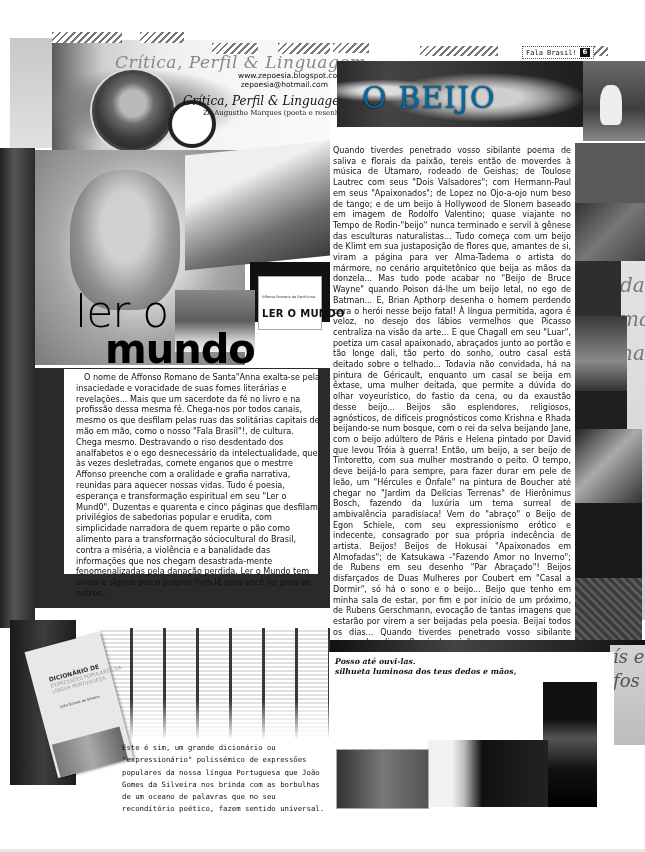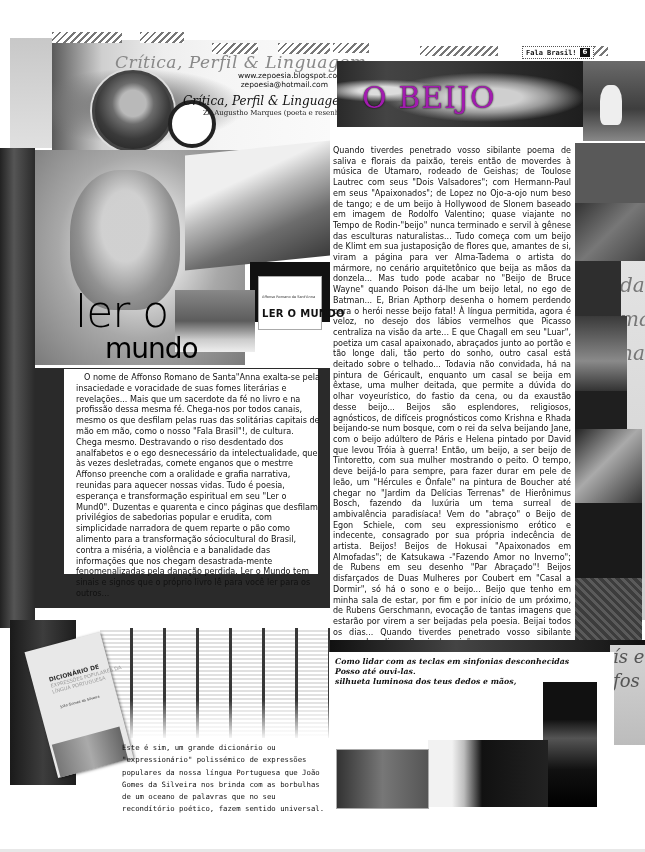--- a/index.html
+++ b/index.html
@@ -44,33 +44,33 @@
   
   .hb1 { left: 52px; top: 32px; width: 70px; height: 11px; }
   .hb2 { left: 140px; top: 32px; width: 44px; height: 11px; }
   .hb3 { left: 212px; top: 43px; width: 46px; height: 11px; }
   .hb4 { left: 278px; top: 43px; width: 52px; height: 11px; }
   .hb5 { left: 333px; top: 43px; width: 36px; height: 10px; }
   .hb6 { left: 420px; top: 46px; width: 78px; height: 10px; }
   .hb7 { left: 580px; top: 46px; width: 28px; height: 10px; }
 
   .fala-badge { left: 522px; top: 46px; height: 11px; display: flex; align-items: center; gap: 3px; border: 1px dotted #555; padding: 0 3px; background: #fff; }
-  .fala-text { font-family: "DejaVu Sans Mono", monospace; font-size: 7px; font-weight: bold; color: #111; }
+  .fala-text { font-family: "DejaVu Sans Mono", monospace; font-size: 7px; font-weight: normal; color: #111; }
   .page-num { background: #111; color: #fff; font-size: 7px; font-weight: bold; padding: 0 3px; line-height: 9px; }
 
   
   .beijo-banner {
     left: 337px; top: 61px; width: 246px; height: 66px;
     background:
       radial-gradient(ellipse at 18% 45%, #ddd 0 8%, transparent 22%),
       radial-gradient(ellipse at 60% 55%, #cfcfcf 0 18%, #9a9a9a 30%, transparent 48%),
       linear-gradient(90deg, #2a2a2a 0%, #444 20%, #3a3a3a 45%, #2b2b2b 70%, #1e1e1e 100%);
   }
   .beijo-title {
-    left: 362px; top: 80px; font-family: "DejaVu Serif", serif; font-size: 30px; color: #a21caf;
+    left: 362px; top: 80px; font-family: "DejaVu Serif", serif; font-size: 30px; color: #0369a1;
     letter-spacing: 1px; text-shadow: 0 0 2px #000;
   }
   .right-photo-top { left: 583px; top: 61px; width: 62px; height: 80px; background: linear-gradient(#6a6a6a,#3e3e3e 60%,#888); }
   .dancer { left: 600px; top: 85px; width: 22px; height: 40px; background: #eee; border-radius: 40% 40% 20% 20%; }
 
   
   .beijo-article {
     left: 329px; top: 141px; width: 243px; height: 500px; background: #fff;
   }
   .beijo-text {
@@ -114,21 +114,21 @@
   .dark-wedge { left: 250px; top: 262px; width: 80px; height: 60px; background: #111; }
   .book-cover-small { left: 258px; top: 276px; width: 62px; height: 52px; background: #fff; border: 1px solid #aaa; }
   .book-cover-small-author { left: 262px; top: 295px; font-size: 3.5px; color: #333; }
   .book-cover-small-title { left: 262px; top: 308px; font-size: 10px; font-weight: bold; color: #111; letter-spacing: 0.3px; }
   .signing-photo { left: 175px; top: 290px; width: 80px; height: 62px; background: linear-gradient(#888,#5c5c5c 50%,#ccc 80%,#eee); }
   .ler-o {
     left: 75px; top: 290px; font-family: "DejaVu Sans", sans-serif; font-size: 44px; font-weight: 300;
     color: #000; letter-spacing: -1px; line-height: 44px;
   }
   .mundo {
-    left: 105px; top: 327px; font-family: "DejaVu Sans", sans-serif; font-size: 28px; font-weight: 400;
+    left: 105px; top: 327px; font-family: "DejaVu Sans", sans-serif; font-size: 40px; font-weight: 700;
     color: #000; letter-spacing: -1px; line-height: 44px;
   }
   .ler-article-bg { left: 35px; top: 368px; width: 295px; height: 240px; background: #2a2a2a; }
   .ler-article {
     left: 64px; top: 369px; width: 254px; height: 205px; background: #fff;
   }
   .ler-text {
     left: 76px; top: 372px; width: 246px;
     font-size: 8.1px; line-height: 10.8px; color: #111;
   }
@@ -249,18 +249,17 @@
 <div class="abs dict-book-photo"></div>
 <div class="abs dict-text">Este é sim, um grande dicionário ou "expressionário" polissémico de expressões populares da nossa língua Portuguesa que João Gomes da Silveira nos brinda com as borbulhas de um oceano de palavras que no seu recondítório poético, fazem sentido universal.</div>
 
 <div class="abs mid-divider"></div>
 <div class="abs handwriting-flach">ís e fos</div>
 <div class="abs flach-box"></div>
 <div class="abs piano-photo-1"></div>
 <div class="abs piano-photo-2"></div>
 <div class="abs piano-photo-3"></div>
 <div class="abs flach-text">
-  <span style="display:block">Como lidar com as teclas em sinfonias desconhecidas</span>
   <span style="display:block">Posso até ouvi-las.</span>
   <span style="display:block">silhueta luminosa dos teus dedos e mãos,</span>
 </div>
 
 <div class="abs bottom-line"></div>
 
 </body></html>

